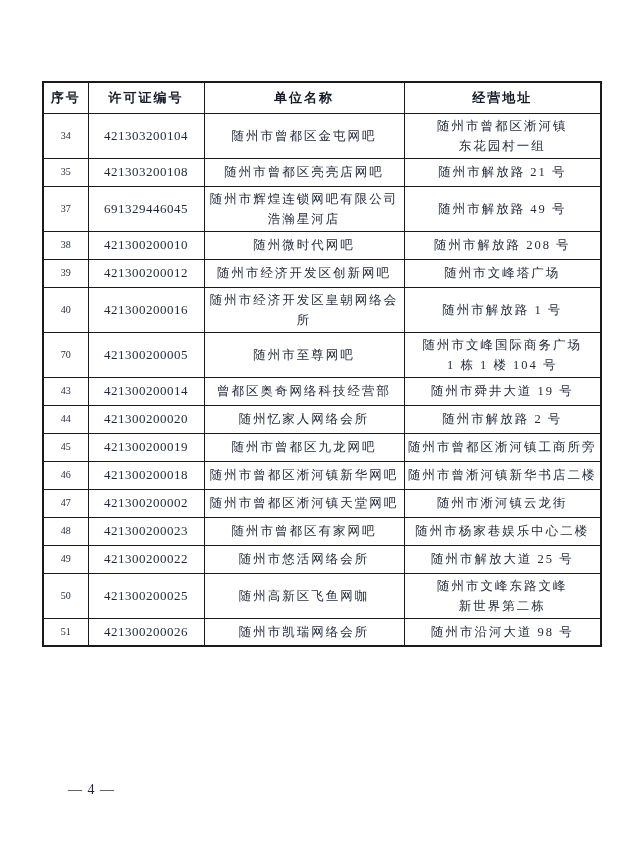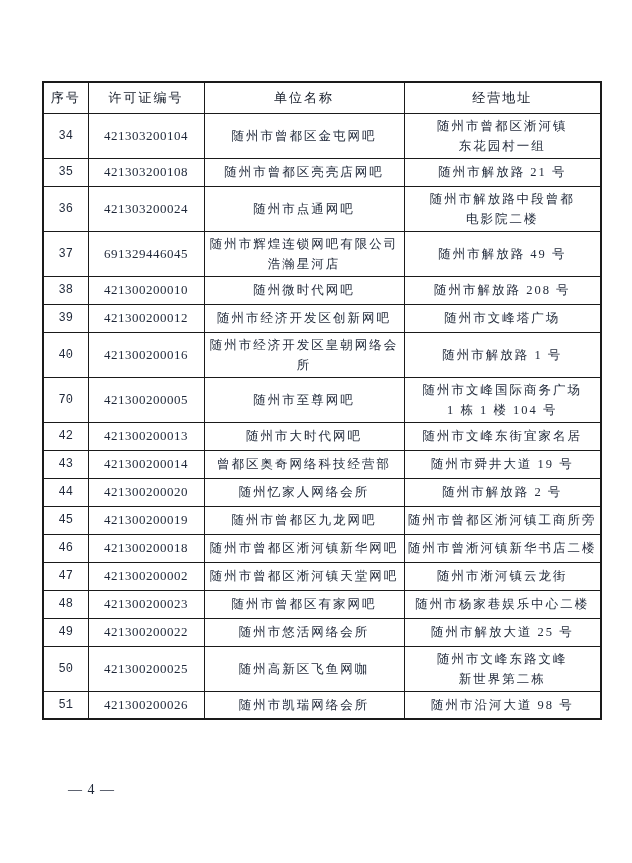--- a/index.html
+++ b/index.html
@@ -24,33 +24,32 @@
   .license-table th, .license-table td {
     border: 1px solid #1a1a1a;
     text-align: center;
     vertical-align: middle;
     padding: 2px 3px;
     box-sizing: border-box;
   }
   .license-table th {
     height: 31px;
     font-size: 13px;
-    font-weight: normal;
+    font-weight: bold;
     letter-spacing: 2px;
     color: #141b28;
   }
   .license-table td {
     height: 28px;
     line-height: 20px;
     white-space: pre-line;
   }
   td.c-seq {
-    font-size: 12px;
+    font-size: 10px;
     letter-spacing: 0;
-    font-family: Liberation Mono, monospace;
   }
   td.c-lic {
     font-size: 13px;
     letter-spacing: 0.5px;
   }
   td.c-name, td.c-addr {
     font-size: 12.5px;
     letter-spacing: 2px;
   }
   .page-number {
@@ -90,27 +89,20 @@
         <td class="c-addr">随州市曾都区淅河镇
 东花园村一组</td>
       </tr>
       <tr>
         <td class="c-seq">35</td>
         <td class="c-lic">421303200108</td>
         <td class="c-name">随州市曾都区亮亮店网吧</td>
         <td class="c-addr">随州市解放路 21 号</td>
       </tr>
       <tr>
-        <td class="c-seq">36</td>
-        <td class="c-lic">421303200024</td>
-        <td class="c-name">随州市点通网吧</td>
-        <td class="c-addr">随州市解放路中段曾都
-电影院二楼</td>
-      </tr>
-      <tr>
         <td class="c-seq">37</td>
         <td class="c-lic">691329446045</td>
         <td class="c-name">随州市辉煌连锁网吧有限公司
 浩瀚星河店</td>
         <td class="c-addr">随州市解放路 49 号</td>
       </tr>
       <tr>
         <td class="c-seq">38</td>
         <td class="c-lic">421300200010</td>
         <td class="c-name">随州微时代网吧</td>
@@ -127,26 +119,20 @@
         <td class="c-lic">421300200016</td>
         <td class="c-name">随州市经济开发区皇朝网络会所</td>
         <td class="c-addr">随州市解放路 1 号</td>
       </tr>
       <tr>
         <td class="c-seq">70</td>
         <td class="c-lic">421300200005</td>
         <td class="c-name">随州市至尊网吧</td>
         <td class="c-addr">随州市文峰国际商务广场
 1 栋 1 楼 104 号</td>
-      </tr>
-      <tr>
-        <td class="c-seq">42</td>
-        <td class="c-lic">421300200013</td>
-        <td class="c-name">随州市大时代网吧</td>
-        <td class="c-addr">随州市文峰东街宜家名居</td>
       </tr>
       <tr>
         <td class="c-seq">43</td>
         <td class="c-lic">421300200014</td>
         <td class="c-name">曾都区奥奇网络科技经营部</td>
         <td class="c-addr">随州市舜井大道 19 号</td>
       </tr>
       <tr>
         <td class="c-seq">44</td>
         <td class="c-lic">421300200020</td>

